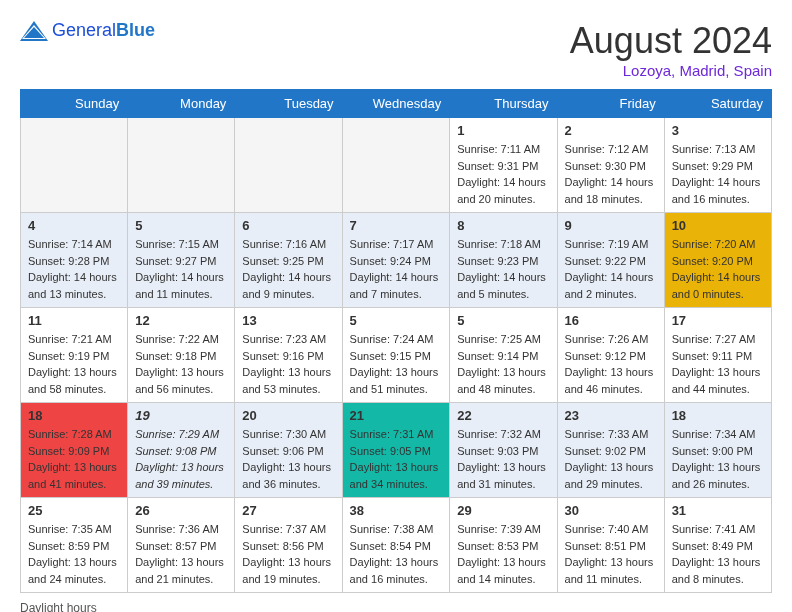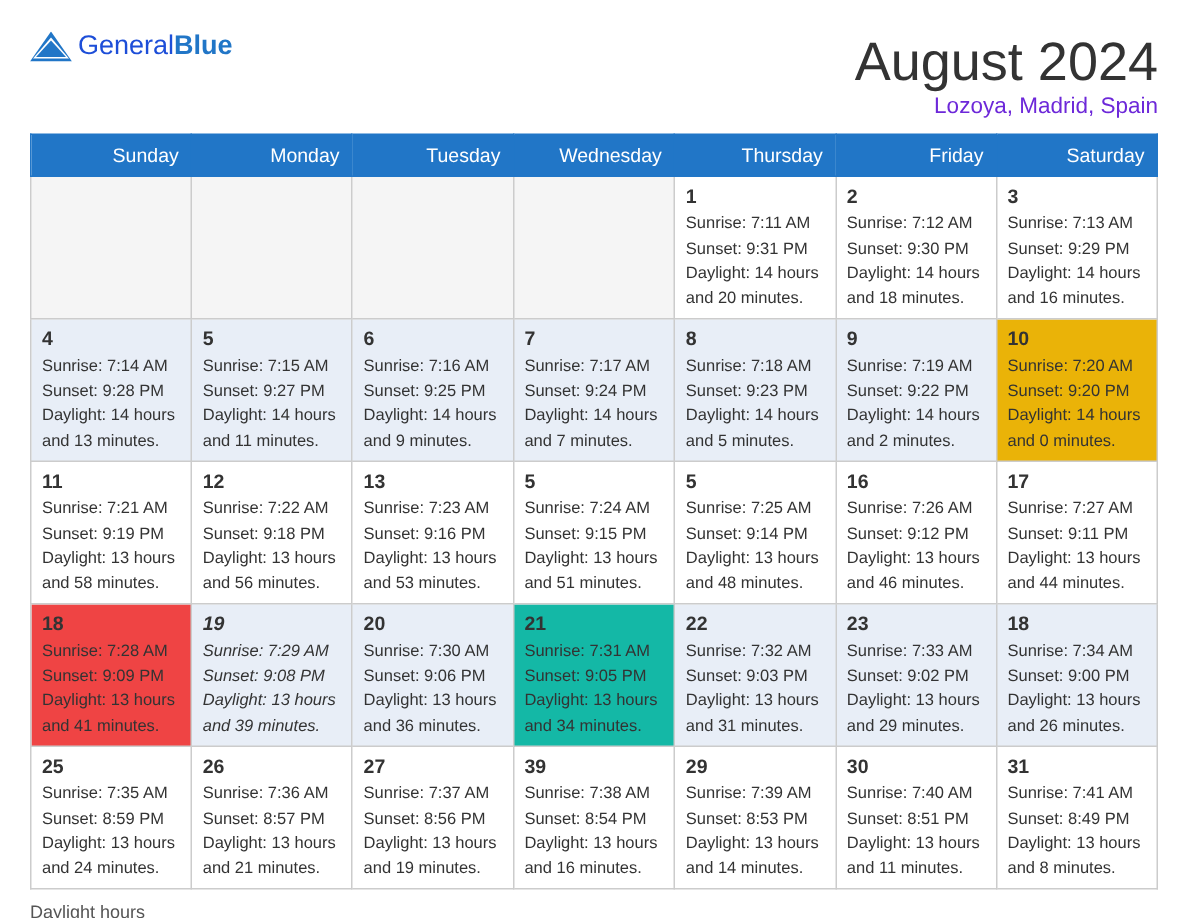--- a/index.html
+++ b/index.html
@@ -230,21 +230,21 @@
         </td>
         <td>
           <div class="day-number">26</div>
           <div class="day-detail">Sunrise: 7:36 AM<br>Sunset: 8:57 PM<br>Daylight: 13 hours and 21 minutes.</div>
         </td>
         <td>
           <div class="day-number">27</div>
           <div class="day-detail">Sunrise: 7:37 AM<br>Sunset: 8:56 PM<br>Daylight: 13 hours and 19 minutes.</div>
         </td>
         <td>
-          <div class="day-number">39</div>
+          <div class="day-number">38</div>
           <div class="day-detail">Sunrise: 7:38 AM<br>Sunset: 8:54 PM<br>Daylight: 13 hours and 16 minutes.</div>
         </td>
         <td>
           <div class="day-number">29</div>
           <div class="day-detail">Sunrise: 7:39 AM<br>Sunset: 8:53 PM<br>Daylight: 13 hours and 14 minutes.</div>
         </td>
         <td>
           <div class="day-number">30</div>
           <div class="day-detail">Sunrise: 7:40 AM<br>Sunset: 8:51 PM<br>Daylight: 13 hours and 11 minutes.</div>
         </td>

